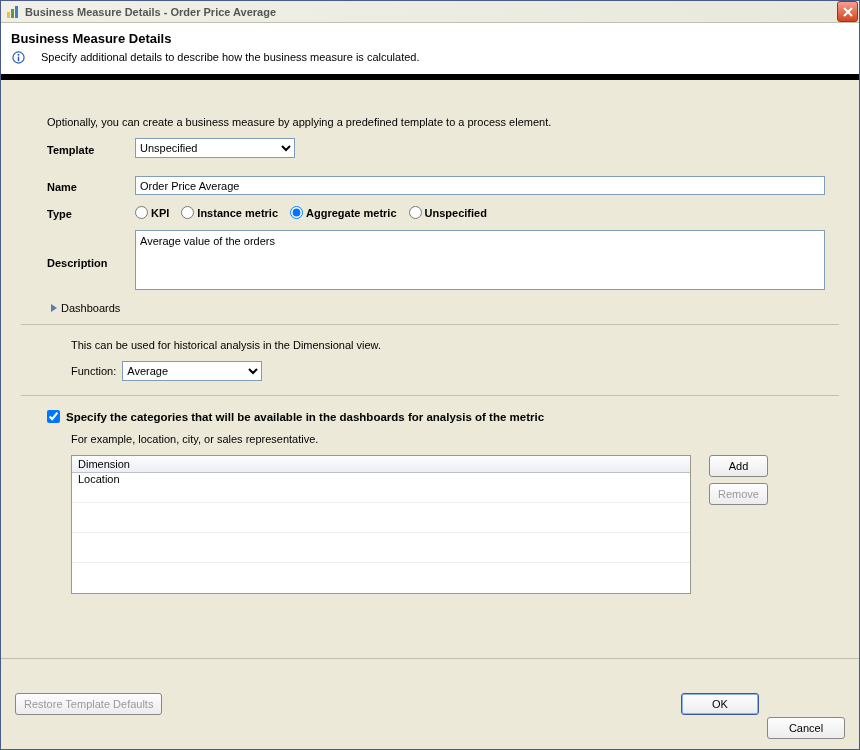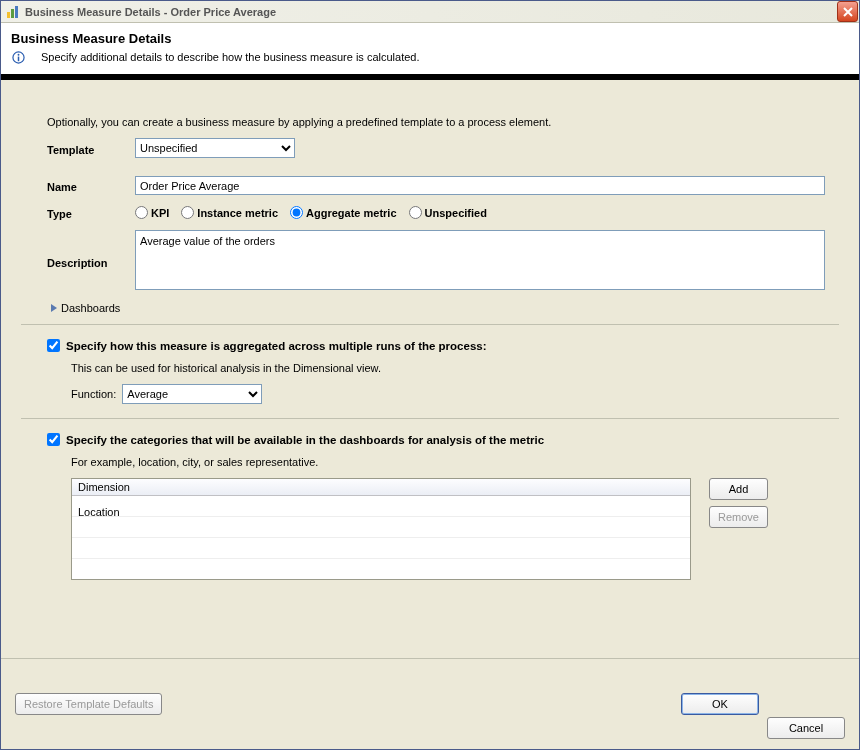--- a/index.html
+++ b/index.html
@@ -190,23 +190,23 @@
   border: 1px solid #9a9a8a;
   background: #fff;
   font-size: 11px;
 }
 .dim-header {
   background: linear-gradient(to bottom, #fdfdff, #ebeef5);
   border-bottom: 1px solid #c0c0c4;
   padding: 2px 6px;
 }
 .dim-row {
-  padding: 10px 6px;
+  padding: 0 6px;
   border-bottom: 1px solid #eee;
-  height: 15px;
+  height: 30px;
 }
 .dim-buttons {
   display: flex;
   flex-direction: column;
   gap: 6px;
 }
 .btn {
   font-family: inherit;
   font-size: 11px;
   height: 22px;
@@ -323,24 +323,20 @@
       </div>
 
       <div class="expander">
         <span class="tri-icon"></span>
         <span>Dashboards</span>
       </div>
 
       <hr class="hr">
 
       <div class="section">
-        <div class="sec-head">
-          <input type="checkbox" checked="" style="">
-          <span class="sec-head-label">Specify how this measure is aggregated across multiple runs of the process:</span>
-        </div>
         <div class="sec-body">
           <div class="sec-note">This can be used for historical analysis in the Dimensional view.</div>
           <div class="func-row">
             <label>Function:</label>
             <select style="width:140px">
               <option>Average</option>
             </select>
           </div>
         </div>
       </div>

